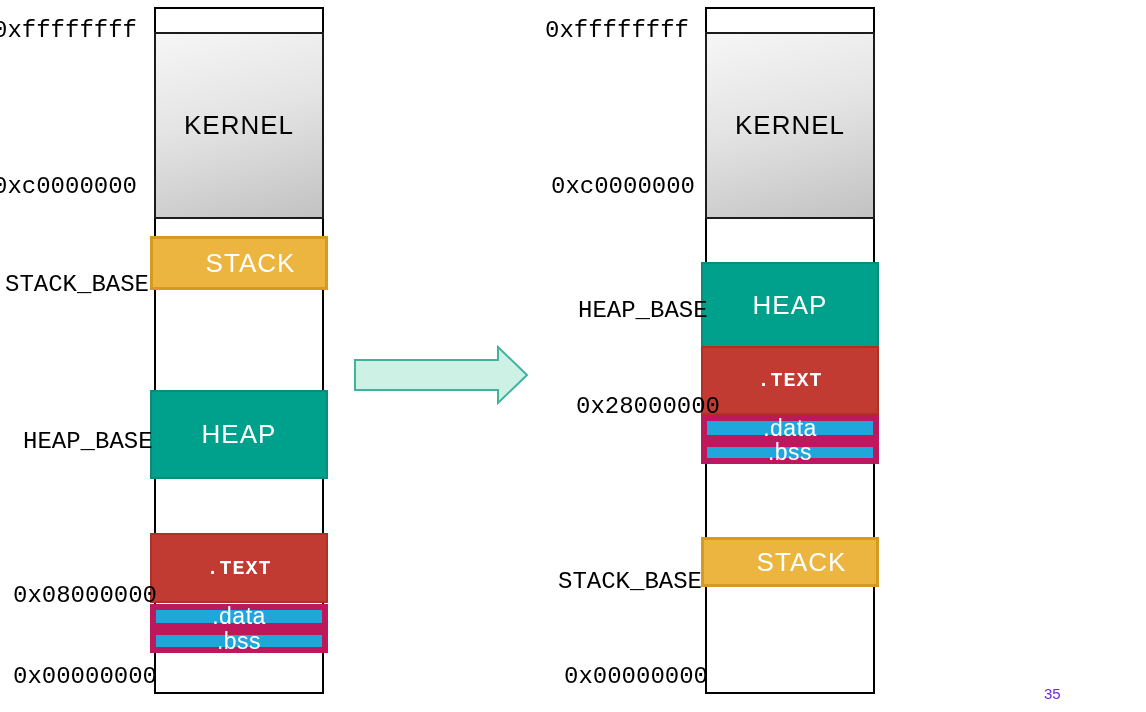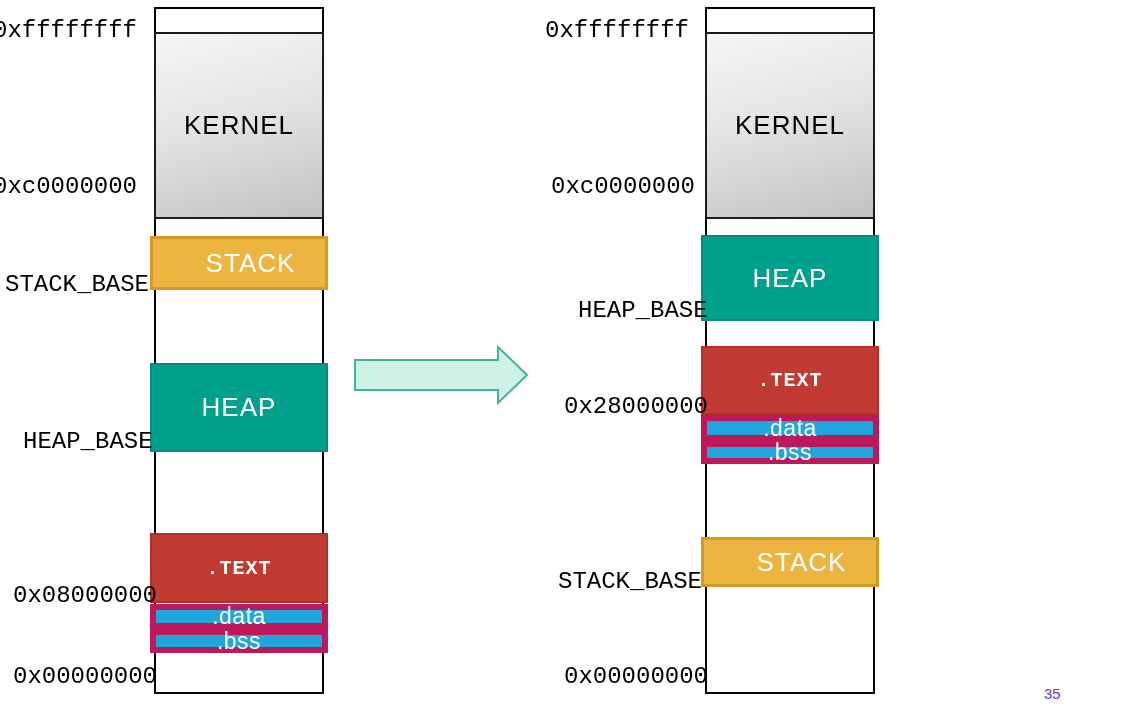--- a/index.html
+++ b/index.html
@@ -47,20 +47,21 @@
   .kernel.k-after  { left: 705px; }
 
   .stack {
     background: #ebb540;
     border: 3px solid #d49a22;
     padding-left: 23px;
   }
   .heap {
     background: #00a18c;
     border: 2px solid #0b8b79;
+    margin-top: 27px;
   }
   .text-seg {
     background: #c13b33;
     border: 2px solid #b03028;
     font-family: "Liberation Mono", monospace;
     font-weight: bold;
     font-size: 20px;
     letter-spacing: 1px;
   }
   .blue-seg {
@@ -96,21 +97,21 @@
   .lb-top-before    { left: -7px;  top: 18px;  }
   .lb-kbase-before  { left: -7px;  top: 174px; }
   .lb-sbase-before  { left: 5px;   top: 272px; }
   .lb-hbase-before  { left: 23px;  top: 429px; }
   .lb-tbase-before  { left: 13px;  top: 583px; }
   .lb-bottom-before { left: 13px;  top: 664px; }
 
   .lb-top-after    { left: 545px; top: 18px;  }
   .lb-kbase-after  { left: 551px; top: 174px; }
   .lb-hbase-after  { left: 578px; top: 298px; }
-  .lb-tbase-after  { left: 564px; top: 394px; }
+  .lb-tbase-after  { left: 576px; top: 394px; }
   .lb-sbase-after  { left: 558px; top: 569px; }
   .lb-bottom-after { left: 564px; top: 664px; }
 
   
   .aslr-arrow-svg {
     position: absolute;
     left: 350px;
     top: 340px;
     width: 185px;
     height: 70px;

